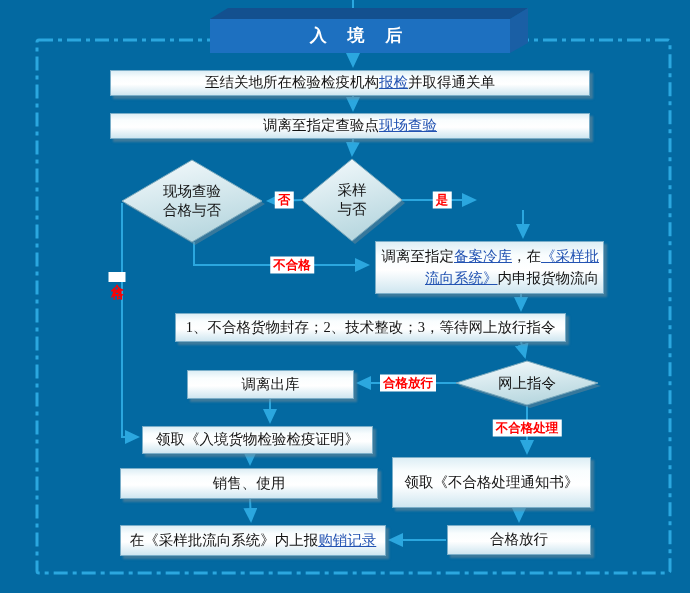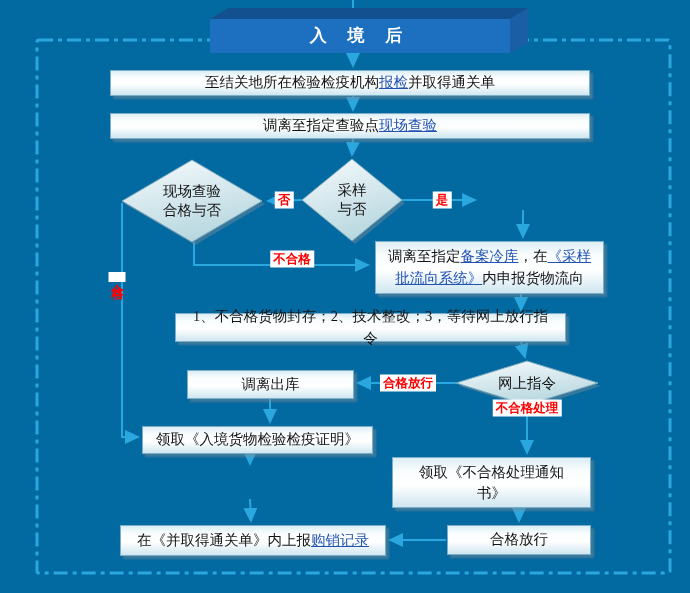--- a/index.html
+++ b/index.html
@@ -12,22 +12,22 @@
   #net{position:absolute;left:0;top:0;z-index:1;}
   .connector{stroke:var(--arrow);stroke-width:2;fill:none;}
   .arrowhead{fill:var(--arrow);}
   .frame{fill:none;stroke:var(--arrow);stroke-width:3;stroke-dasharray:14 5 4 5;}
   .dshadow{fill:rgba(120,140,150,0.45);}
   .diamond{fill:url(#diagrad);stroke:var(--diamond-border);stroke-width:1;}
   .box{position:absolute;z-index:3;box-sizing:border-box;
        background:linear-gradient(180deg,#ddeef5 0%,#f9fdfe 26%,#ffffff 55%,#cfe6f0 100%);
        border:1px solid var(--box-border);
        box-shadow:3px 3px 2px rgba(120,140,150,0.5);
-       display:flex;align-items:center;justify-content:center;text-align:center;
-       font-size:14.5px;color:#141414;line-height:1.45;padding:1px 12px;}
+       display:flex;align-items:center;justify-content:center;text-align:right;
+       font-size:14.5px;color:#141414;line-height:1.45;padding:1px 4px;}
   .lnk{color:var(--link);text-decoration:underline;cursor:pointer;}
   .dtext{position:absolute;z-index:3;display:flex;flex-direction:column;align-items:center;
          justify-content:center;text-align:center;font-size:14.5px;color:#141414;line-height:1.3;}
   .elabel{position:absolute;z-index:4;background:#fff;color:var(--red);
           font-family:"Liberation Sans",sans-serif;font-weight:bold;font-size:12.5px;
           padding:0 3px;white-space:nowrap;transform:translate(-50%,-50%);}
   .elabel.vert{writing-mode:vertical-rl;text-orientation:upright;transform:translate(-50%,0);
                padding:2px 0;letter-spacing:3px;}
   #banner{position:absolute;left:205px;top:6px;width:324px;height:49px;z-index:5;}
   #banner-title{position:absolute;left:210px;top:19px;width:300px;height:34px;z-index:6;
@@ -115,47 +115,50 @@
   </div>
 
   <div class="box" style="left:187px;top:370px;width:167px;height:29px">
     <span>调离出库</span>
   </div>
 
   <div class="box" style="left:142px;top:426px;width:231px;height:28px">
     <span>领取《入境货物检验检疫证明》</span>
   </div>
 
+  <div class="box" style="left:120px;top:468px;width:258px;height:31px">
+    <span>销售、使用</span>
+  </div>
 
   <div class="box" style="left:392px;top:457px;width:199px;height:51px;line-height:1.4">
     <div>
       <div>领取《不合格处理通知书》</div>
     </div>
   </div>
 
   <div class="box" style="left:120px;top:525px;width:266px;height:31px">
-    <div><span>在《并取得通关单》内上报</span><a class="lnk">购销记录</a></div>
+    <div><span>在《采样批流向系统》内上报</span><a class="lnk">购销记录</a></div>
   </div>
 
   <div class="box" style="left:447px;top:525px;width:144px;height:30px">
     <span>合格放行</span>
   </div>
 
   <div class="dtext" style="left:132px;top:174px;width:120px;height:54px">
     <div>现场查验</div>
     <div>合格与否</div>
   </div>
   <div class="dtext" style="left:312px;top:173px;width:80px;height:54px">
     <div>采样</div>
     <div>与否</div>
   </div>
   <div class="dtext" style="left:467px;top:372px;width:120px;height:22px">
     <div>网上指令</div>
   </div>
 
   <div class="elabel" style="left:284px;top:200px">否</div>
   <div class="elabel" style="left:442px;top:200px">是</div>
-  <div class="elabel" style="left:292px;top:259px">不合格</div>
+  <div class="elabel" style="left:292px;top:265px">不合格</div>
   <div class="elabel vert" style="left:117px;top:272px">合格</div>
   <div class="elabel" style="left:408px;top:383px">合格放行</div>
-  <div class="elabel" style="left:527px;top:408px">不合格处理</div>
+  <div class="elabel" style="left:527px;top:428px">不合格处理</div>
 
 </div>
 
 </body></html>

